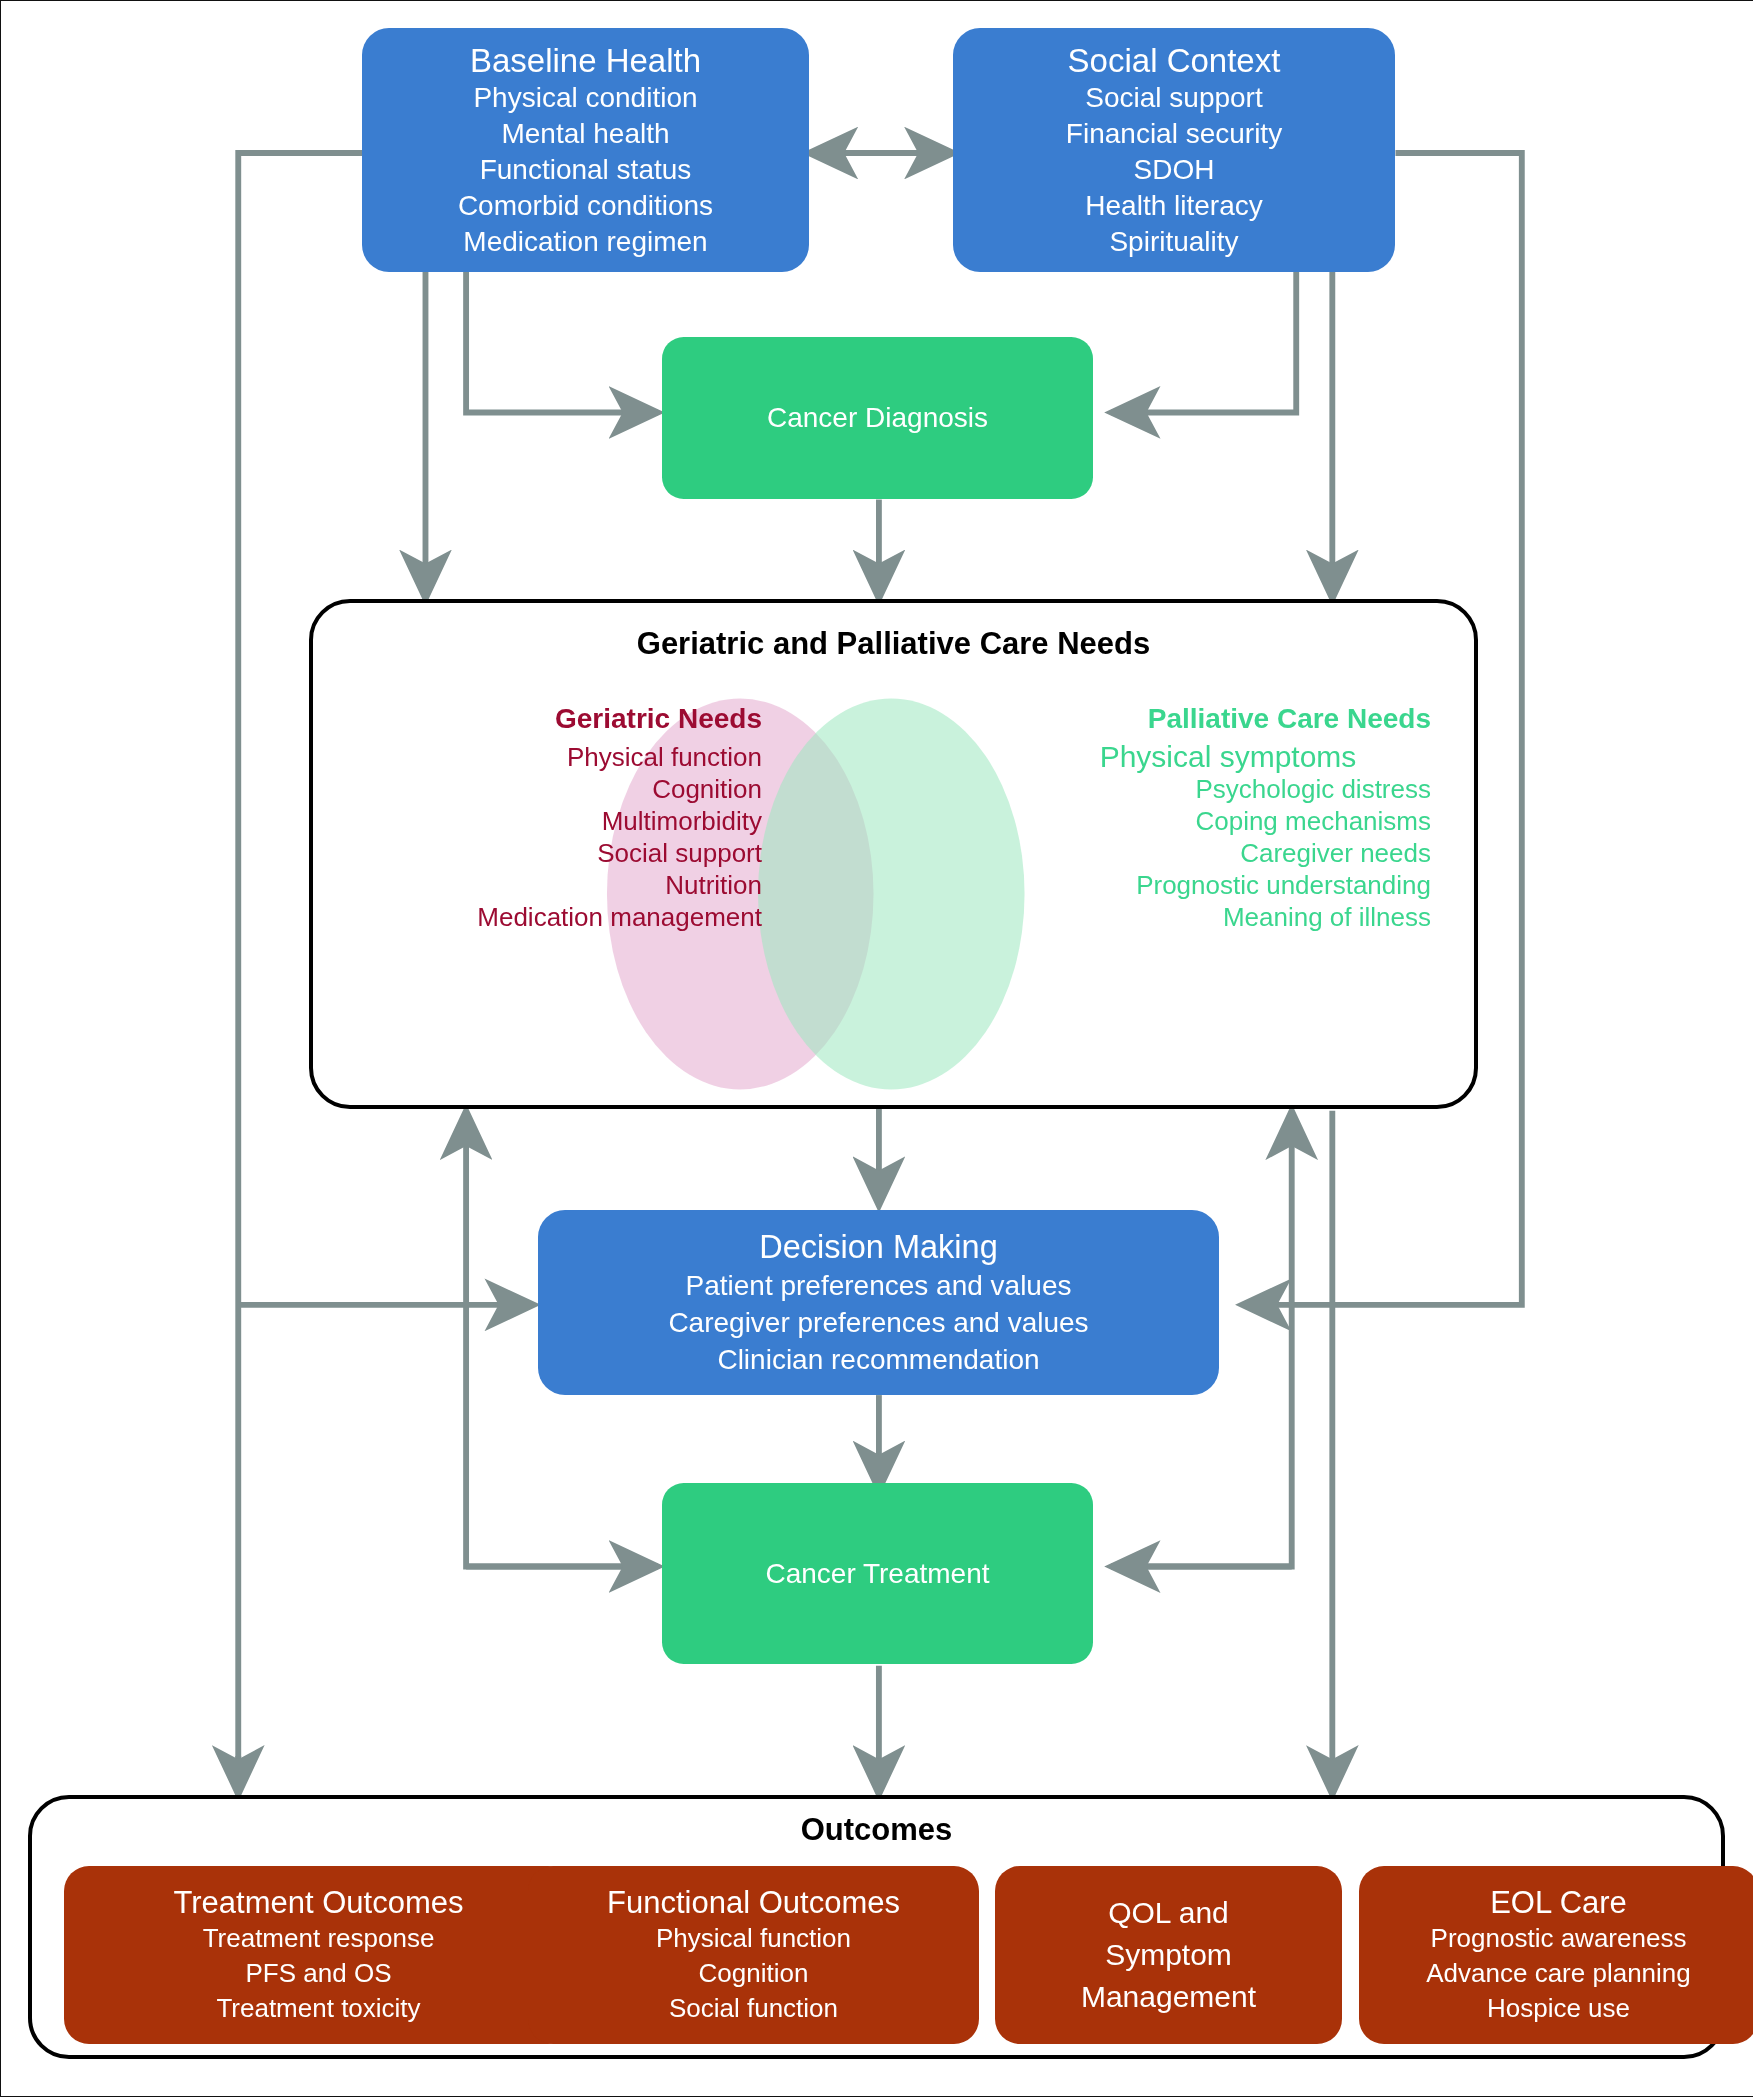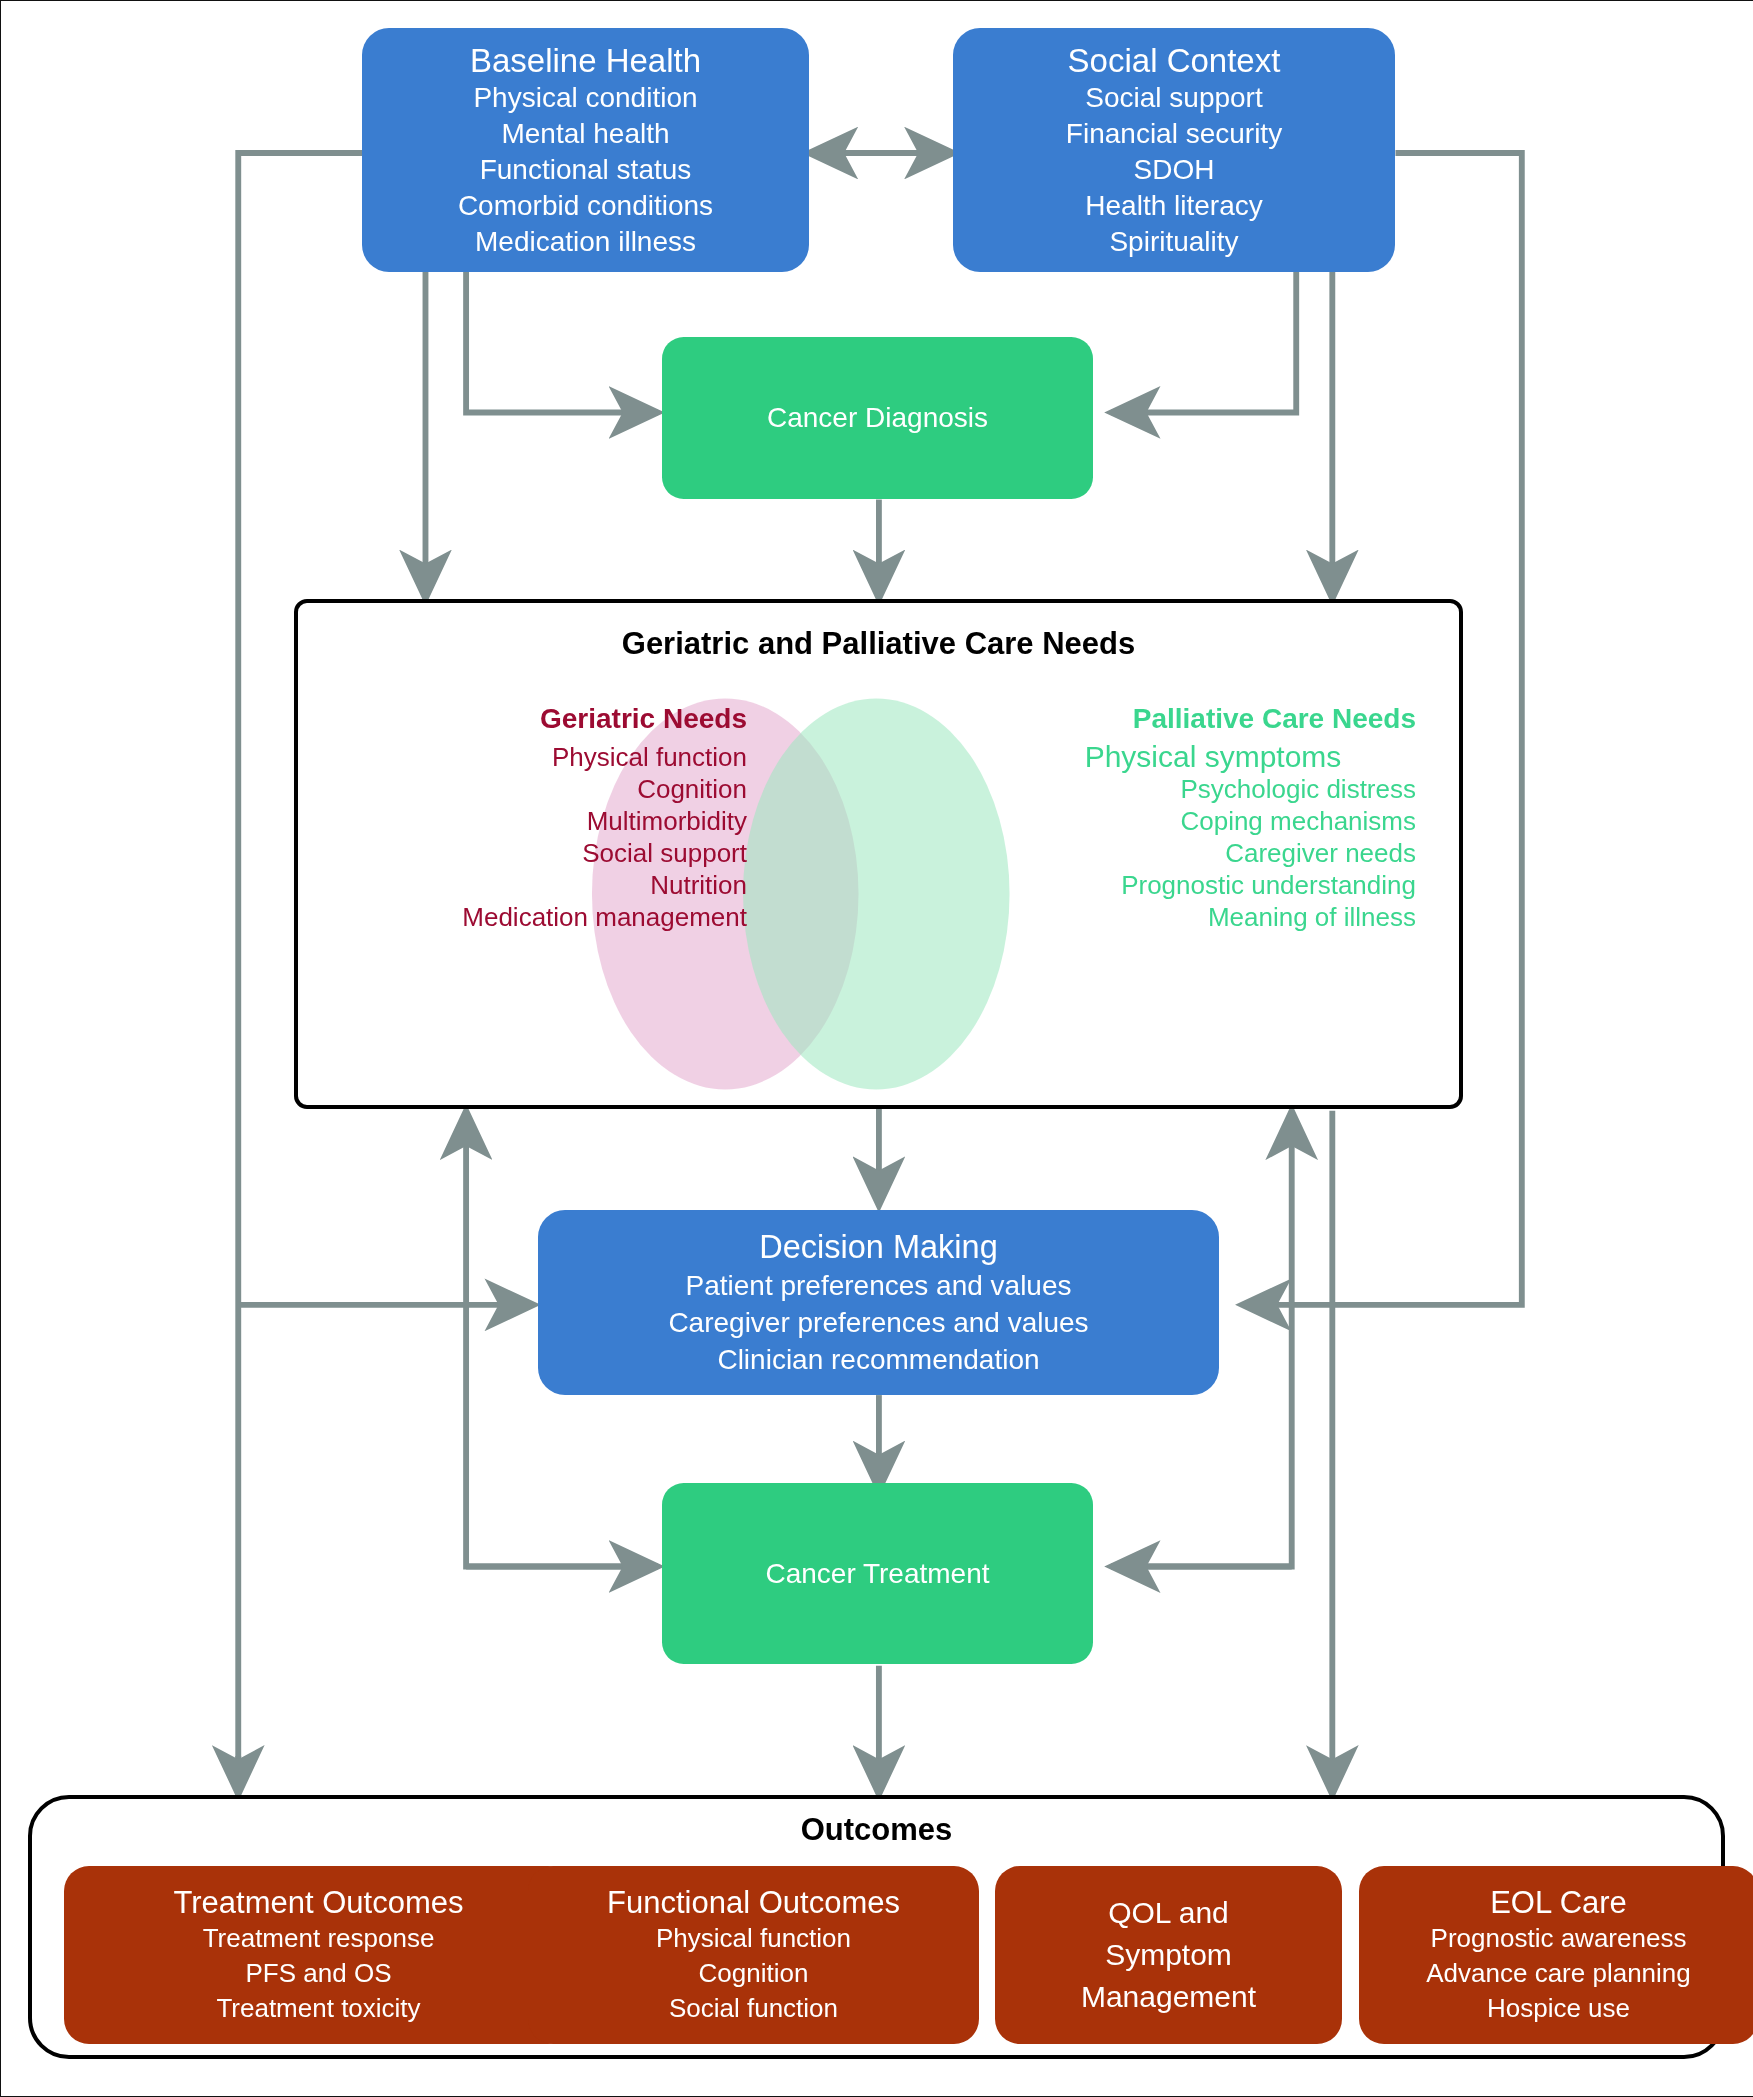--- a/index.html
+++ b/index.html
@@ -79,37 +79,37 @@
       <path d="M2950,2460 L2950,3975" marker-end="url(#ah)"></path>
     </g>
   </svg>
 
   <div class="node blue" style="left:361px;top:27px;width:447px;height:244px;">
     <div class="title" style="font-size:33px;line-height:39px;">Baseline Health</div>
     <div class="line" style="font-size:28px;line-height:36px;">Physical condition</div>
     <div class="line" style="font-size:28px;line-height:36px;">Mental health</div>
     <div class="line" style="font-size:28px;line-height:36px;">Functional status</div>
     <div class="line" style="font-size:28px;line-height:36px;">Comorbid conditions</div>
-    <div class="line" style="font-size:28px;line-height:36px;">Medication illness</div>
+    <div class="line" style="font-size:28px;line-height:36px;">Medication regimen</div>
   </div>
 
   <div class="node blue" style="left:952px;top:27px;width:442px;height:244px;">
     <div class="title" style="font-size:33px;line-height:39px;">Social Context</div>
     <div class="line" style="font-size:28px;line-height:36px;">Social support</div>
     <div class="line" style="font-size:28px;line-height:36px;">Financial security</div>
     <div class="line" style="font-size:28px;line-height:36px;">SDOH</div>
     <div class="line" style="font-size:28px;line-height:36px;">Health literacy</div>
     <div class="line" style="font-size:28px;line-height:36px;">Spirituality</div>
   </div>
 
   <div class="node green" style="left:661px;top:336px;width:431px;height:162px;">
     <div class="title" style="font-size:28px;line-height:34px;">Cancer Diagnosis</div>
   </div>
 
-  <div class="bigbox" style="left:293px;top:598px;width:1169px;height:510px;border-radius:13px;">
+  <div class="bigbox" style="left:308px;top:598px;width:1169px;height:510px;">
 
     <div class="section-title" style="left:0;top:22.6px;font-size:31px;line-height:36px;">Geriatric and Palliative Care Needs</div>
 
     <svg style="position:absolute;left:0;top:0;width:100%;height:100%;" viewBox="0 0 2590 1130" xmlns="http://www.w3.org/2000/svg">
       <ellipse cx="950" cy="655" rx="300" ry="440" fill="#e3a9cd" fill-opacity="0.55"></ellipse>
       <ellipse cx="1290" cy="655" rx="300" ry="440" fill="#9ce8c0" fill-opacity="0.55"></ellipse>
     </svg>
 
     <div class="venn-list" style="left:43px;top:93px;width:406px;text-align:right;">
       <div class="col-head ger" style="font-size:28px;line-height:45px;">Geriatric Needs</div>

